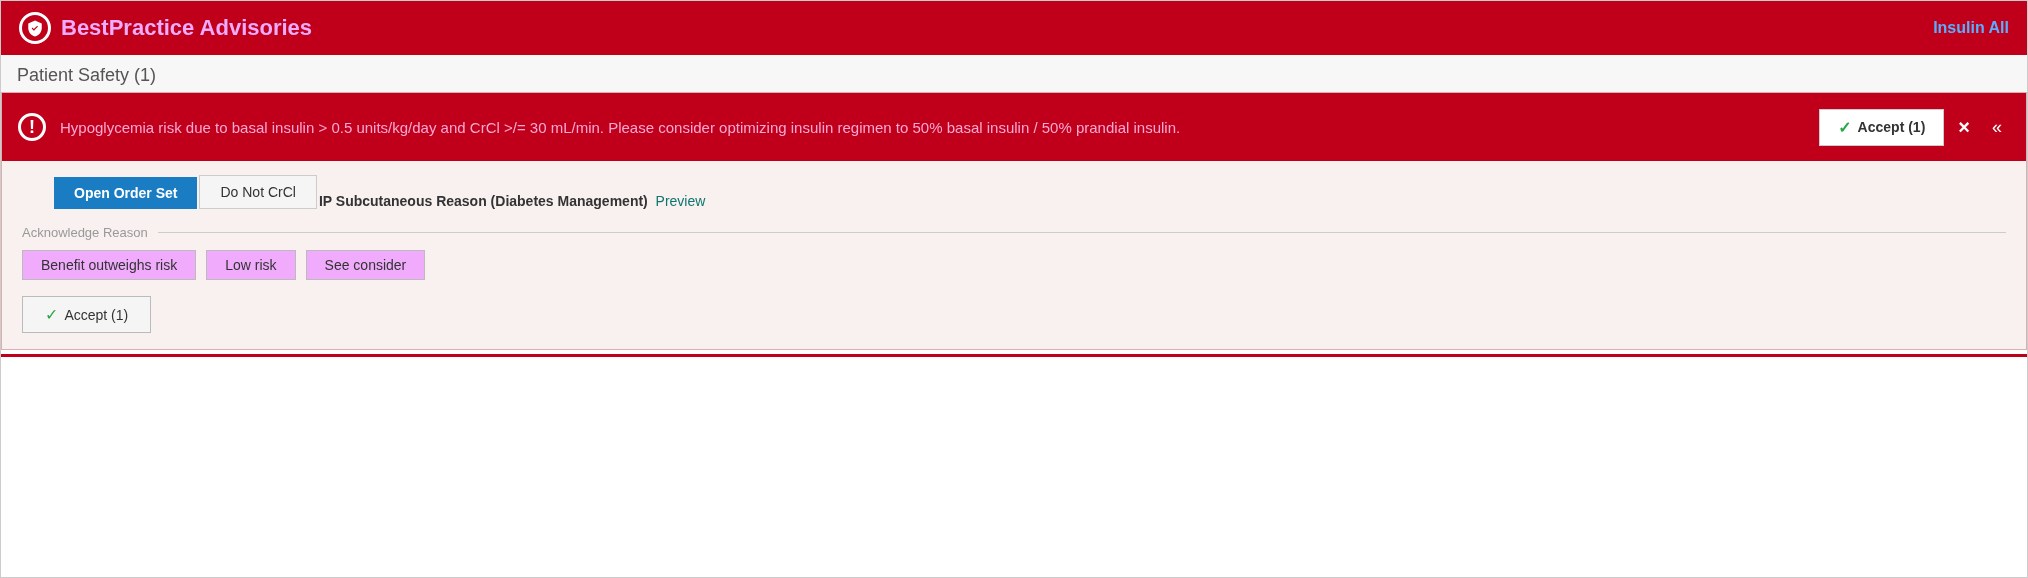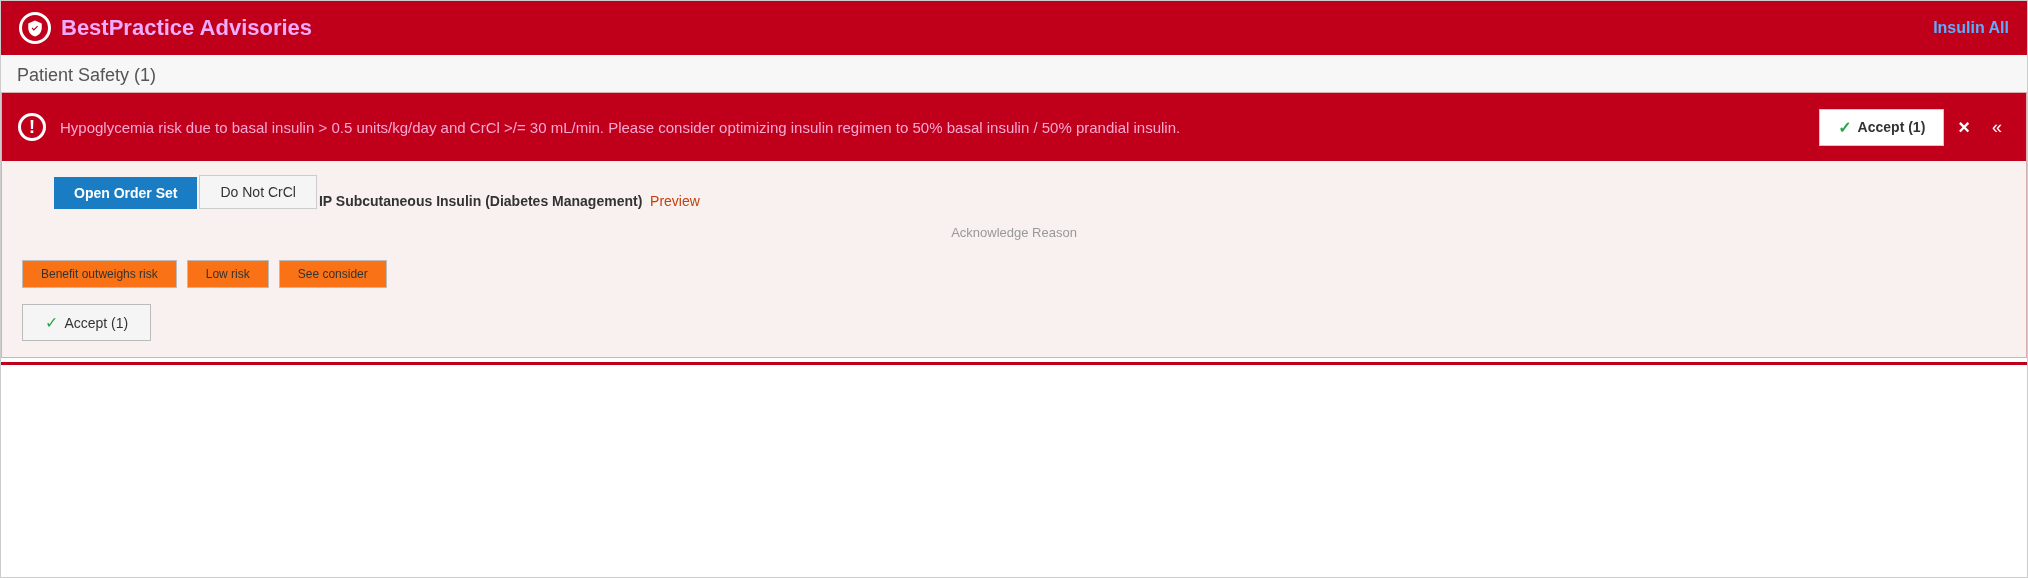--- a/index.html
+++ b/index.html
@@ -201,33 +201,32 @@
     .order-set-label {
       font-size: 14px;
       color: #333;
     }
 
     .order-set-label strong {
       font-weight: bold;
     }
 
     .order-set-preview-link {
-      color: #c2410c;
+      color: #0f766e;
       cursor: pointer;
       font-size: 14px;
       text-decoration: none;
     }
 
     
     .divider-row {
       display: flex;
       align-items: center;
       margin-bottom: 10px;
       gap: 10px;
-      flex-direction: column;
     }
 
     .divider-label {
       color: #999;
       font-size: 13px;
       white-space: nowrap;
     }
 
     .divider-line {
       flex: 1;
@@ -237,24 +236,24 @@
 
     
     .ack-reason-row {
       display: flex;
       gap: 10px;
       margin-bottom: 16px;
       flex-wrap: wrap;
     }
 
     .btn-reason {
-      background: #f97316;
+      background: #f0abfc;
       border: 1px solid #bbb;
       padding: 6px 18px;
-      font-size: 12px;
+      font-size: 14px;
       color: #333;
       cursor: pointer;
     }
 
     
     .accept-bottom-row {
       display: flex;
       align-items: center;
     }
 
@@ -320,21 +319,21 @@
         <button class="btn-collapse">«</button>
       </div>
     </div>
 
     <div class="advisory-content">
 
       <div class="order-set-row">
         <button class="btn-open-order-set">Open Order Set</button>
         <button class="btn-do-not-open">Do Not CrCl</button>
         <span class="order-set-label">
-          <strong>IP Subcutaneous Insulin (Diabetes Management)</strong>
+          <strong>IP Subcutaneous Reason (Diabetes Management)</strong>
           &nbsp;<a class="order-set-preview-link">Preview</a>
         </span>
       </div>
 
       <div class="divider-row">
         <span class="divider-label">Acknowledge Reason</span>
         <div class="divider-line"></div>
       </div>
 
       <div class="ack-reason-row">

